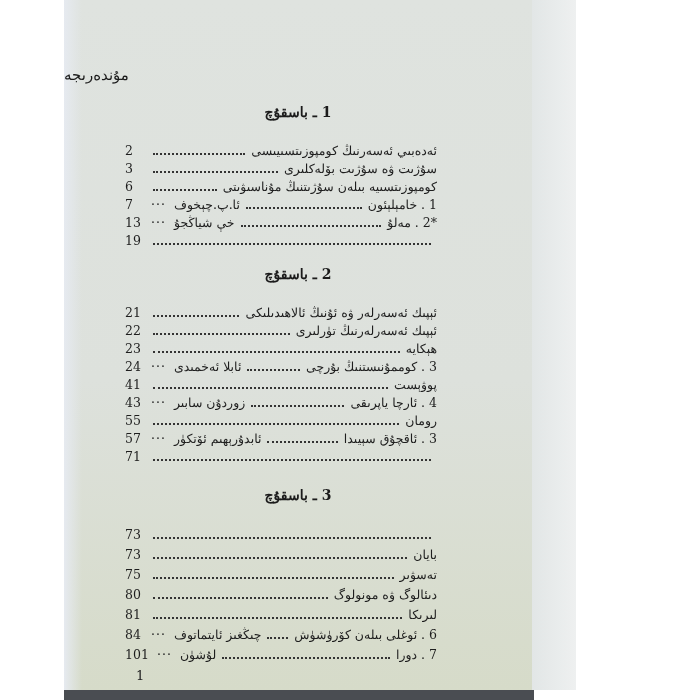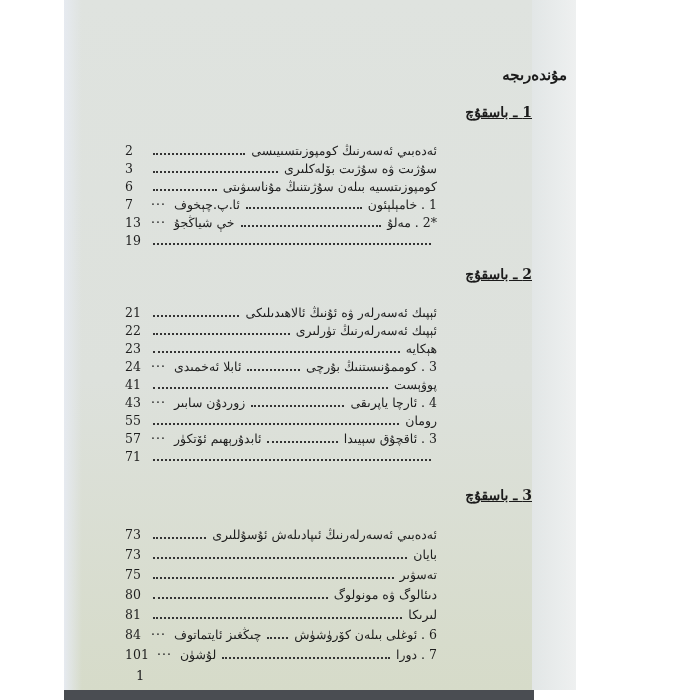--- a/index.html
+++ b/index.html
@@ -22,29 +22,27 @@
     .page-right-flap {
       position: absolute; left: 532px; top: 0; width: 44px; height: 690px;
       background: linear-gradient(90deg, #e2e6e6, #eef0f0);
     }
     .bottom-bar {
       position: absolute; left: 64px; top: 690px; width: 470px; height: 10px;
       background: #4a4d52;
     }
     .title {
       position: absolute; top: 66px; left: 64px; width: 468px;
-      text-align: right; font-weight: bold; font-size: 15px; color: #1b1b1b;
+      text-align: left; font-weight: normal; font-size: 15px; color: #1b1b1b;
       direction: rtl;
-      padding-left: 35px;
     }
     .section-head {
       position: absolute; left: 64px; width: 468px;
-      font-weight: bold; font-size: 14px; color: #1b1b1b;
+      text-align: center; font-weight: bold; font-size: 14px; color: #1b1b1b;
       direction: rtl;
-      text-decoration: underline;
     }
     .toc-row {
       position: absolute; left: 125px; width: 312px; height: 18px;
       display: flex; align-items: center; font-size: 12.5px; color: #1e1e1e;
     }
     .toc-row .num { width: 22px; text-align: left; direction: ltr; }
     .toc-row .dots {
       flex: 1; height: 1px; margin: 0 6px;
       border-bottom: 2px dotted #333; transform: translateY(3px);
     }
@@ -152,21 +150,20 @@
 <div class="toc-row" style="top:447px">
   <span class="num">71</span>
   <span class="dots"></span>
 </div>
 
 <div class="section-head" style="top:487px">3 ـ باسقۇچ</div>
 
 <div class="toc-row" style="top:525px">
   <span class="num">73</span>
   <span class="dots"></span>
-  <span class="title-text">ئەدەبىي ئەسەرلەرنىڭ ئىپادىلەش ئۇسۇللىرى</span>
 </div>
 <div class="toc-row" style="top:545px">
   <span class="num">73</span>
   <span class="dots"></span>
   <span class="title-text">بايان</span>
 </div>
 <div class="toc-row" style="top:565px">
   <span class="num">75</span>
   <span class="dots"></span>
   <span class="title-text">تەسۋىر</span>

